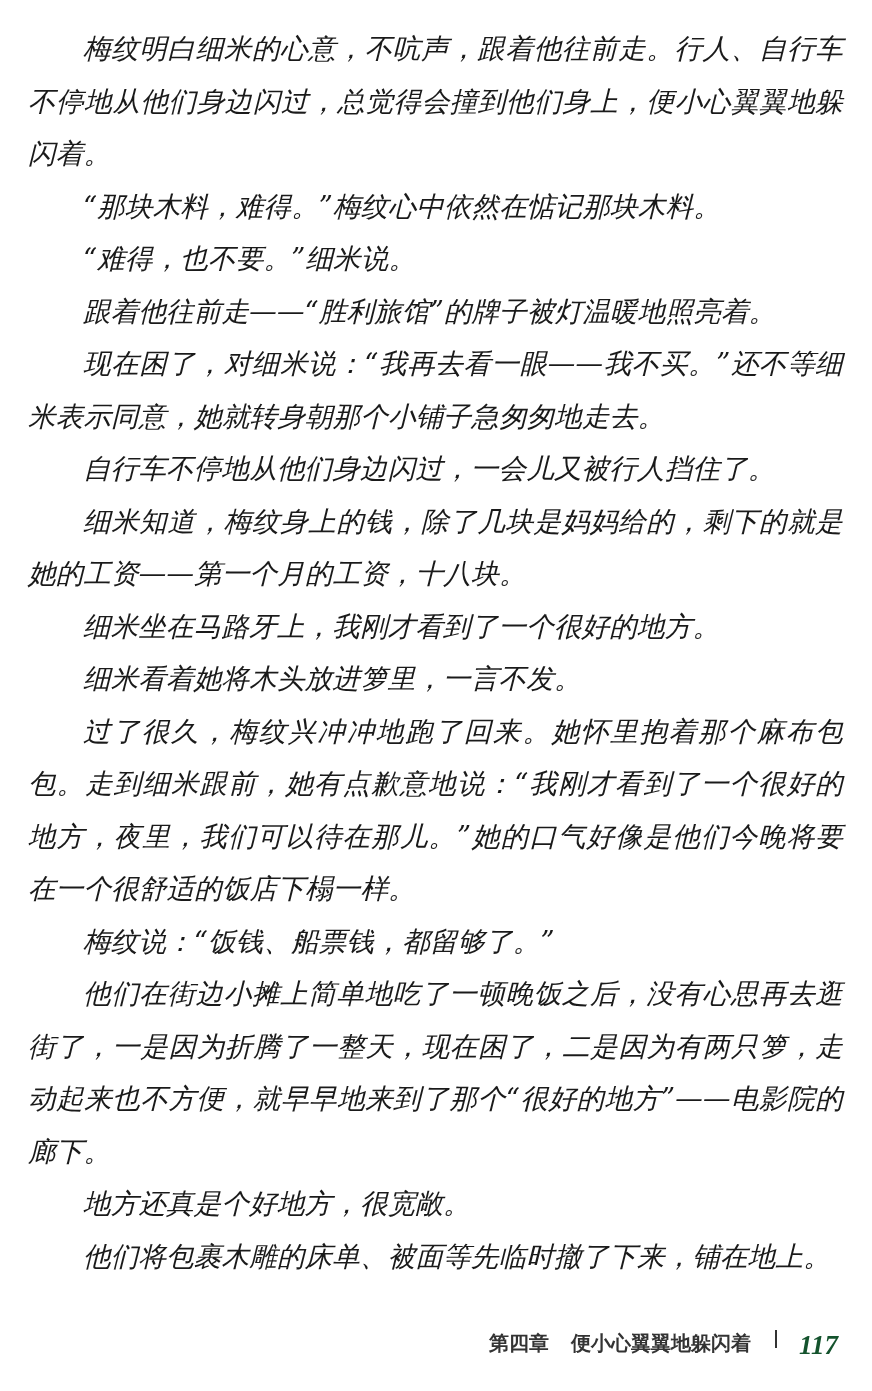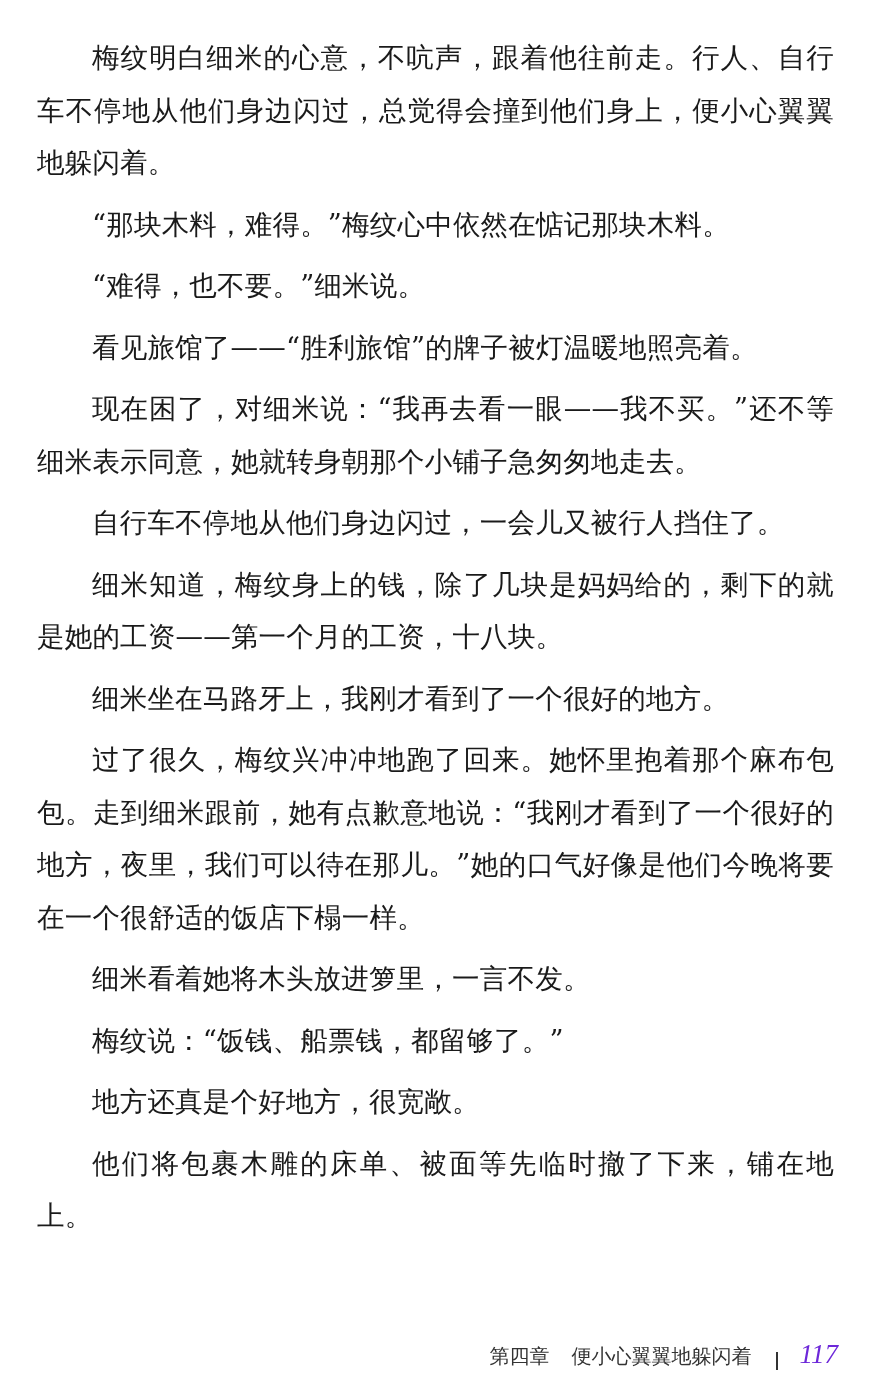--- a/index.html
+++ b/index.html
@@ -3,47 +3,48 @@
 <meta charset="utf-8">
 <style>
   html, body { margin: 0; padding: 0; background: #ffffff; }
   body { width: 872px; height: 1391px; position: relative; overflow: hidden; }
   .page {
     position: absolute; left: 28px; top: 22px; width: 815px;
     font-family: "DejaVu Serif", "Liberation Serif", serif;
     color: #1a1a1a; font-size: 27.5px; line-height: 52.5px;
     letter-spacing: 0.2px;
   }
-  .para { margin: 9px; text-indent: 2em; text-align: justify; text-align-last: left; }
+  .para { margin: 0; text-indent: 2em; text-align: justify; text-align-last: left; font-style: italic; }
   .footer {
     position: absolute; right: 34px; top: 1330px; height: 40px;
-    display: flex; align-items: flex-end;
+    display: flex; align-items: flex-start;
     font-family: "DejaVu Sans", "Liberation Sans", sans-serif;
-    color: #333; font-size: 20px;
+    color: #333; font-size: 20px; font-weight: bold;
   }
   .footer .chapter { margin-right: 22px; }
   .footer .title { }
   .footer .sep { width: 2px; height: 18px; background: #333; margin: 0 22px 0 24px; }
-  .footer .pnum { font-family: "Liberation Serif", "DejaVu Serif", serif; font-style: italic; font-size: 27px; color: #6d28d9; }
+  .footer .pnum { font-family: "Liberation Serif", "DejaVu Serif", serif; font-style: italic; font-size: 27px; color: #14532d; }
 </style>
 </head>
 <body>
 
 <div class="page">
   <p class="para">梅纹明白细米的心意，不吭声，跟着他往前走。行人、自行车不停地从他们身边闪过，总觉得会撞到他们身上，便小心翼翼地躲闪着。</p>
   <p class="para">“那块木料，难得。”梅纹心中依然在惦记那块木料。</p>
   <p class="para">“难得，也不要。”细米说。</p>
-  <p class="para">看见旅馆了——“胜利旅馆”的牌子被灯温暖地照亮着。</p>
+  <p class="para">跟着他往前走——“胜利旅馆”的牌子被灯温暖地照亮着。</p>
   <p class="para">现在困了，对细米说：“我再去看一眼——我不买。”还不等细米表示同意，她就转身朝那个小铺子急匆匆地走去。</p>
   <p class="para">自行车不停地从他们身边闪过，一会儿又被行人挡住了。</p>
   <p class="para">细米知道，梅纹身上的钱，除了几块是妈妈给的，剩下的就是她的工资——第一个月的工资，十八块。</p>
   <p class="para">细米坐在马路牙上，我刚才看到了一个很好的地方。</p>
+  <p class="para">细米看着她将木头放进箩里，一言不发。</p>
   <p class="para">过了很久，梅纹兴冲冲地跑了回来。她怀里抱着那个麻布包包。走到细米跟前，她有点歉意地说：“我刚才看到了一个很好的地方，夜里，我们可以待在那儿。”她的口气好像是他们今晚将要在一个很舒适的饭店下榻一样。</p>
-  <p class="para">细米看着她将木头放进箩里，一言不发。</p>
   <p class="para">梅纹说：“饭钱、船票钱，都留够了。”</p>
+  <p class="para">他们在街边小摊上简单地吃了一顿晚饭之后，没有心思再去逛街了，一是因为折腾了一整天，现在困了，二是因为有两只箩，走动起来也不方便，就早早地来到了那个“很好的地方”——电影院的廊下。</p>
   <p class="para">地方还真是个好地方，很宽敞。</p>
   <p class="para">他们将包裹木雕的床单、被面等先临时撤了下来，铺在地上。</p>
 </div>
 
 <div class="footer">
   <span class="chapter">第四章</span>
   <span class="title">便小心翼翼地躲闪着</span>
   <span class="sep"></span>
   <span class="pnum">117</span>
 </div>

